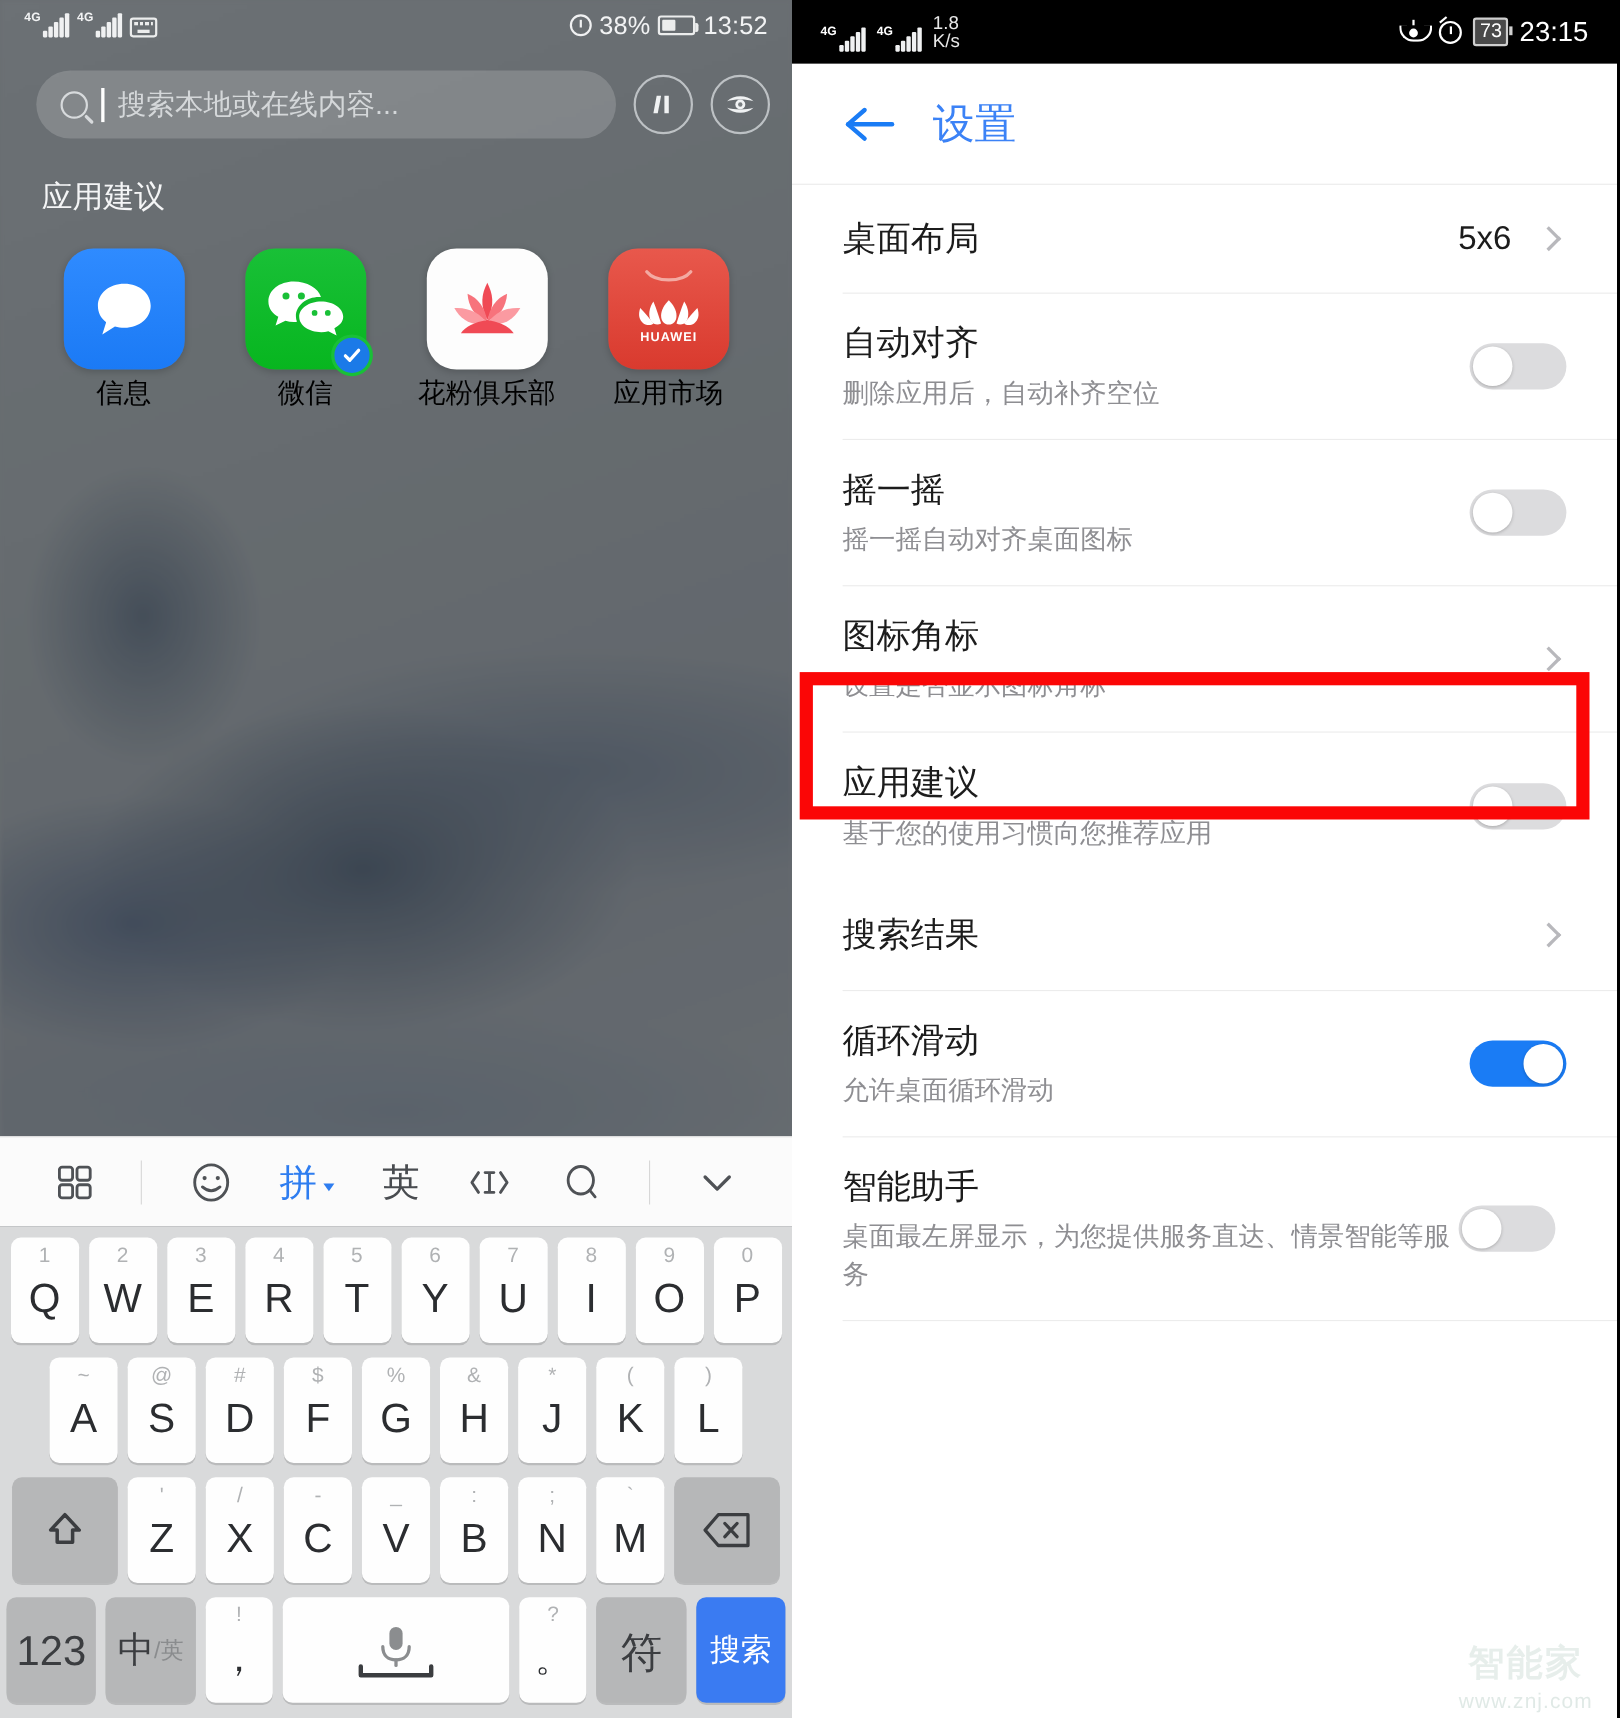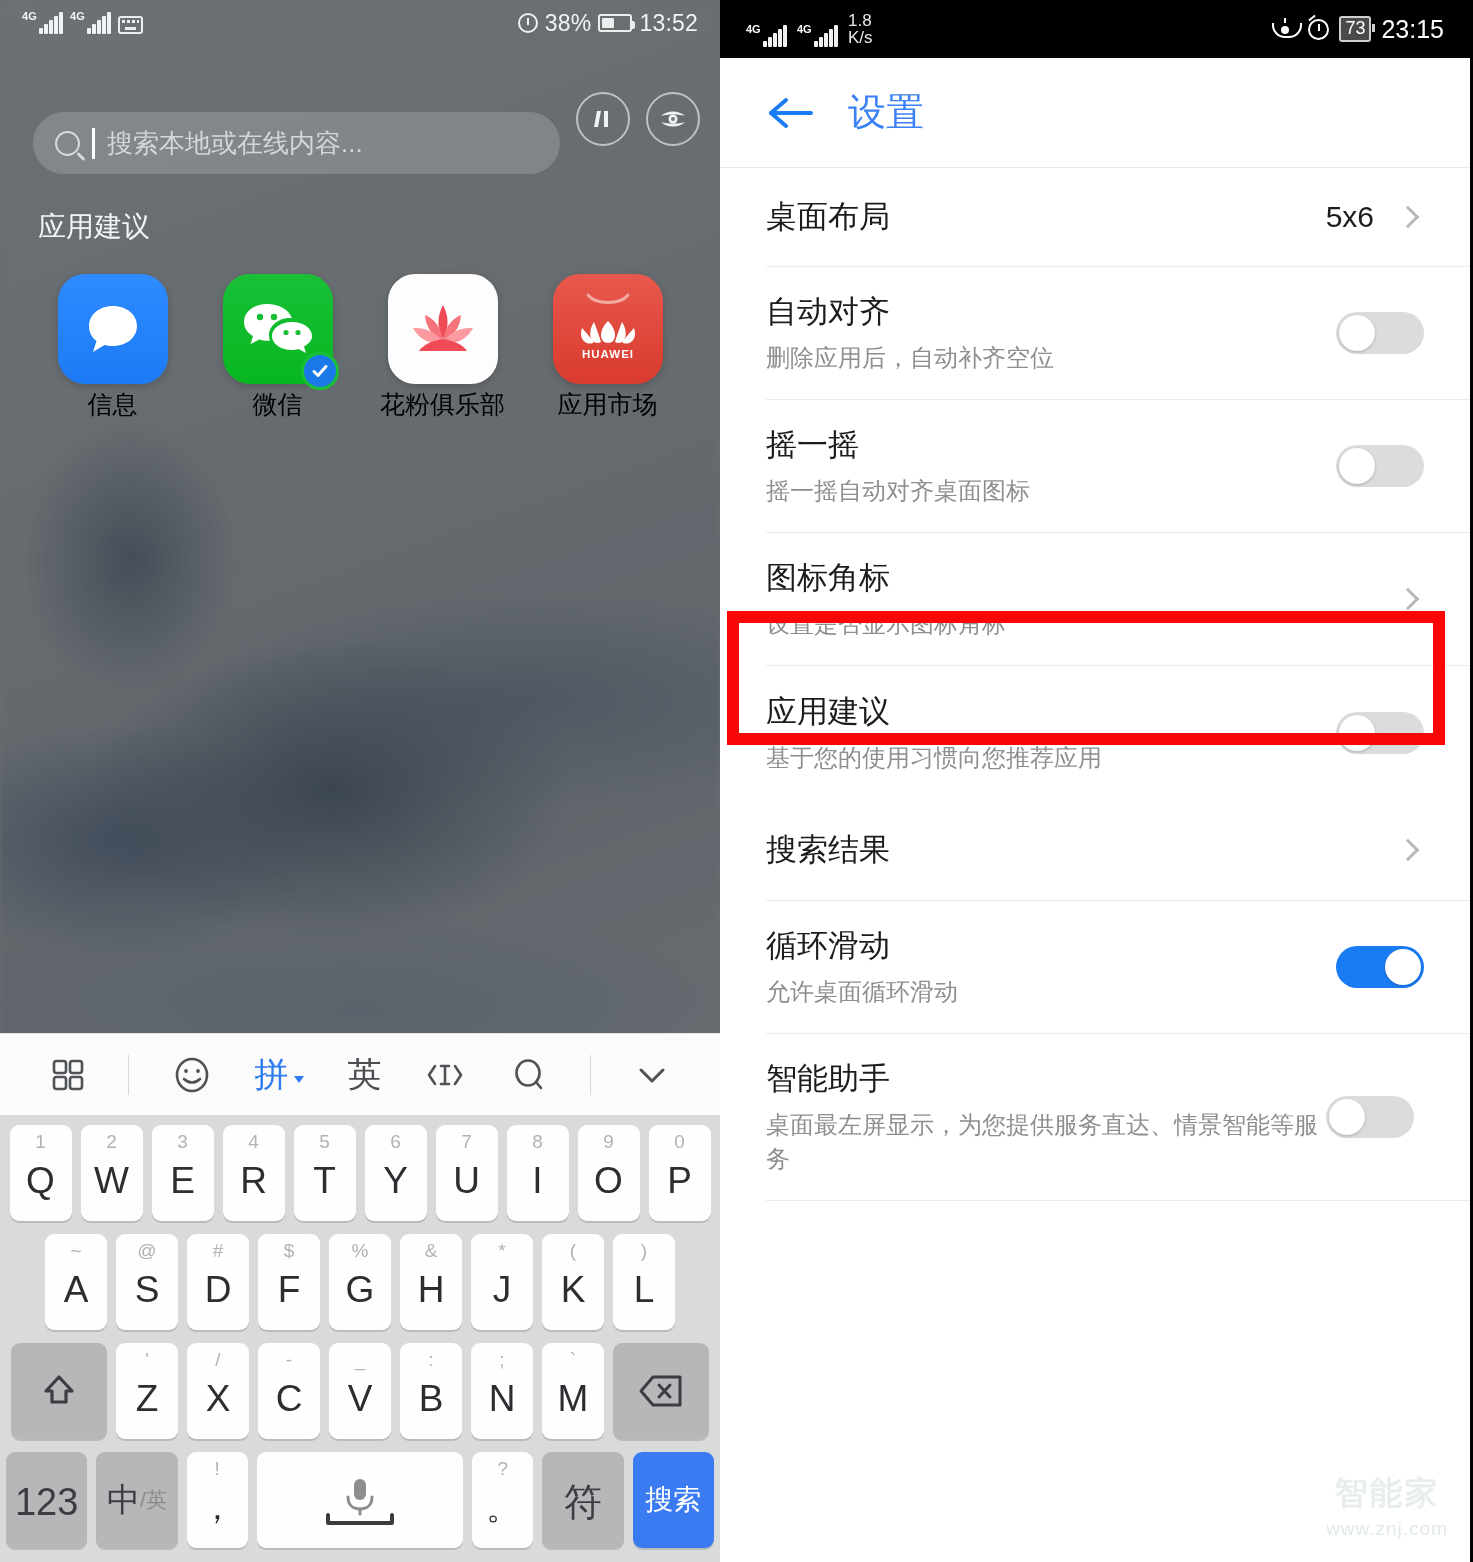--- a/index.html
+++ b/index.html
@@ -46,21 +46,21 @@
   .kbd-icon::after{content:"";position:absolute;left:5px;right:5px;bottom:2px;height:3px;background:#eceded;}
   .alarm { width:20px;height:20px;border:2.2px solid #f0f1f2;border-radius:50%;position:relative;display:inline-block; }
   .alarm::before{content:"";position:absolute;left:7px;top:3px;width:2px;height:7px;background:#f0f1f2;}
   .battery { width:34px;height:18px;border:2.2px solid #eceded;border-radius:3px;position:relative;display:inline-block; }
   .battery::after{content:"";position:absolute;right:-5px;top:5px;width:3px;height:8px;background:#eceded;border-radius:0 2px 2px 0;}
   .battery .fill{position:absolute;left:2px;top:2px;bottom:2px;width:38%;background:#eceded;border-radius:1px;}
 
   .search-row { position:relative; display:flex; align-items:center; padding: 18px 20px 0 33px; gap: 16px; }
   .search-box {
     flex:1; height:62px; background: rgba(255,255,255,0.17); border-radius: 31px;
-    display:flex; align-items:center; padding: 0 22px; gap: 12px; margin-top: 48px;
+    display:flex; align-items:center; padding: 0 22px; gap: 12px;
   }
   .mag { width:25px;height:25px;border:2.6px solid #d7dadc;border-radius:50%;position:relative;flex:none; }
   .mag::after{content:"";position:absolute;right:-8px;bottom:-4px;width:10px;height:2.8px;background:#d7dadc;transform:rotate(45deg);border-radius:2px;}
   .caret { width:3px;height:31px;background:#ffffff;flex:none; }
   .ph { color:#d4d7d9; font-size:26px; white-space:nowrap; }
   .circ-btn { width:54px;height:54px;border-radius:50%;border:2px solid rgba(222,226,228,.72);
     display:flex;align-items:center;justify-content:center;flex:none; }
   .circ-btn svg { display:block; }
 
   .sec-title { position:relative; color:#f4f5f6; font-size:28px; padding: 34px 0 0 38px; font-weight: 400; }
@@ -143,21 +143,21 @@
     transform: rotate(45deg); margin-right:8px; }
   .toggle { width:88px; height:42px; border-radius:21px; background:#dcdcde; position:relative; flex:none; }
   .toggle .knob { position:absolute; top:3px; left:3px; width:36px; height:36px; border-radius:50%;
     background:#fff; box-shadow:0 1px 3px rgba(0,0,0,.22); }
   .toggle.on { background:#1a7cf5; }
   .toggle.on .knob { left:49px; }
 
   .highlight-box { position:absolute; left:7px; right:25px; border:12px solid #fb0606;
     background:transparent; pointer-events:none; }
 
-  .watermark { position:absolute; right:22px; bottom:22px; text-align:center;
+  .watermark { position:absolute; right:22px; bottom:3px; text-align:center;
     color:#e6eeea; opacity:.85; }
   .wm-cn { font-size:33px; letter-spacing:2px; font-weight:600; color:#e3ece8; }
   .wm-url { font-size:19px; color:#dbe6e2; letter-spacing:1px; margin-top:2px; }
 </style>
 </head>
 <body>
 
 <div class="screen">
 
   <div class="left-phone">

